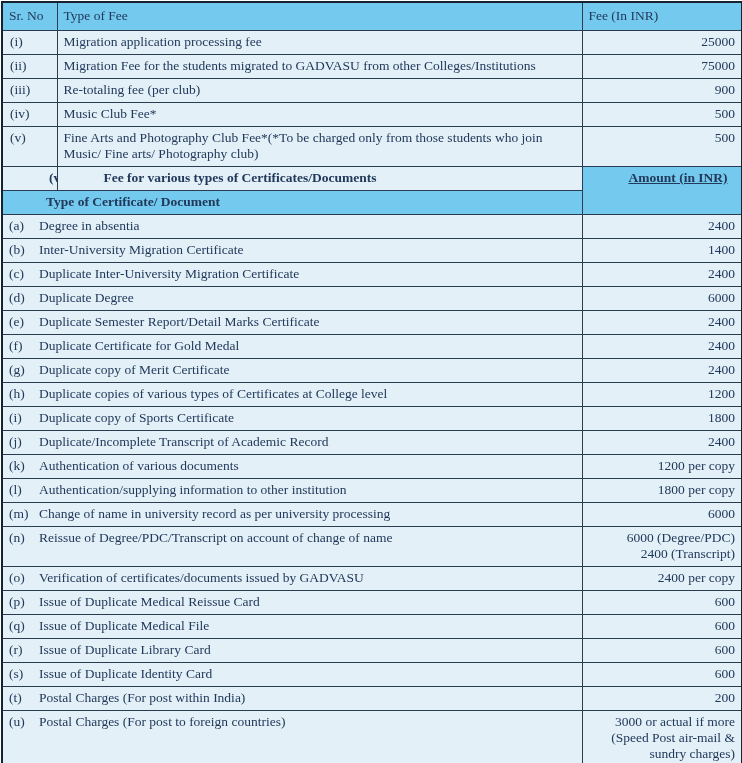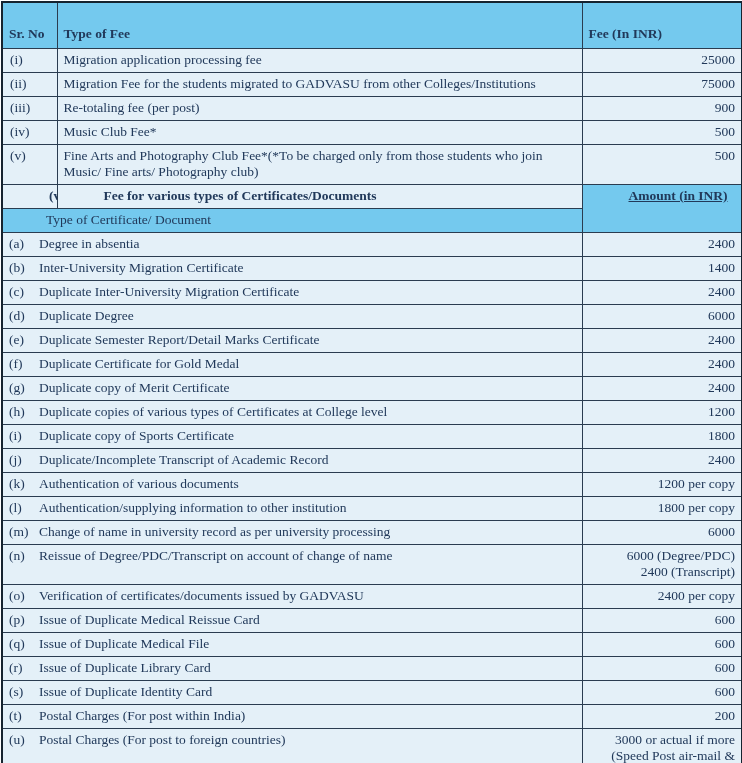--- a/index.html
+++ b/index.html
@@ -29,42 +29,42 @@
   th,td{
     border:1px solid var(--border);
     font-size:13.5px;
     line-height:16px;
     padding:3px 6px 4px 6px;
     vertical-align:top;
     overflow:hidden;
   }
   thead th{
     background:var(--header-bg);
-    font-weight:bold;
+    font-weight:normal;
     text-align:left;
-    padding-top:23px;
+    padding-top:5px;
     padding-bottom:6px;
   }
   td{background:var(--row-bg);}
   td.sr{padding-left:7px;}
   td.fee{
     text-align:right;
     white-space:pre-line;
   }
   tr.vi-row td{font-weight:bold;padding-left:46px;}
   td.amount-header{
     background:var(--header-bg);
     font-weight:bold;
     text-align:left;
     vertical-align:top;
     text-decoration:underline;
   }
   td.section-cell{
     background:var(--header-bg);
-    font-weight:normal;
+    font-weight:bold;
     padding-left:43px;
   }
   .sr-label{
     display:inline-block;
     min-width:29px;
     margin-right:1px;
   }
   .cert-desc{display:inline;}
 </style>
 </head>
@@ -91,21 +91,21 @@
   </tr>
 
   <tr class="fee-row">
     <td class="sr">(ii)</td>
     <td class="desc">Migration Fee for the students migrated to GADVASU from other Colleges/Institutions</td>
     <td class="fee">75000</td>
   </tr>
 
   <tr class="fee-row">
     <td class="sr">(iii)</td>
-    <td class="desc">Re-totaling fee (per post)</td>
+    <td class="desc">Re-totaling fee (per club)</td>
     <td class="fee">900</td>
   </tr>
 
   <tr class="fee-row">
     <td class="sr">(iv)</td>
     <td class="desc">Music Club Fee*</td>
     <td class="fee">500</td>
   </tr>
 
   <tr class="fee-row">

